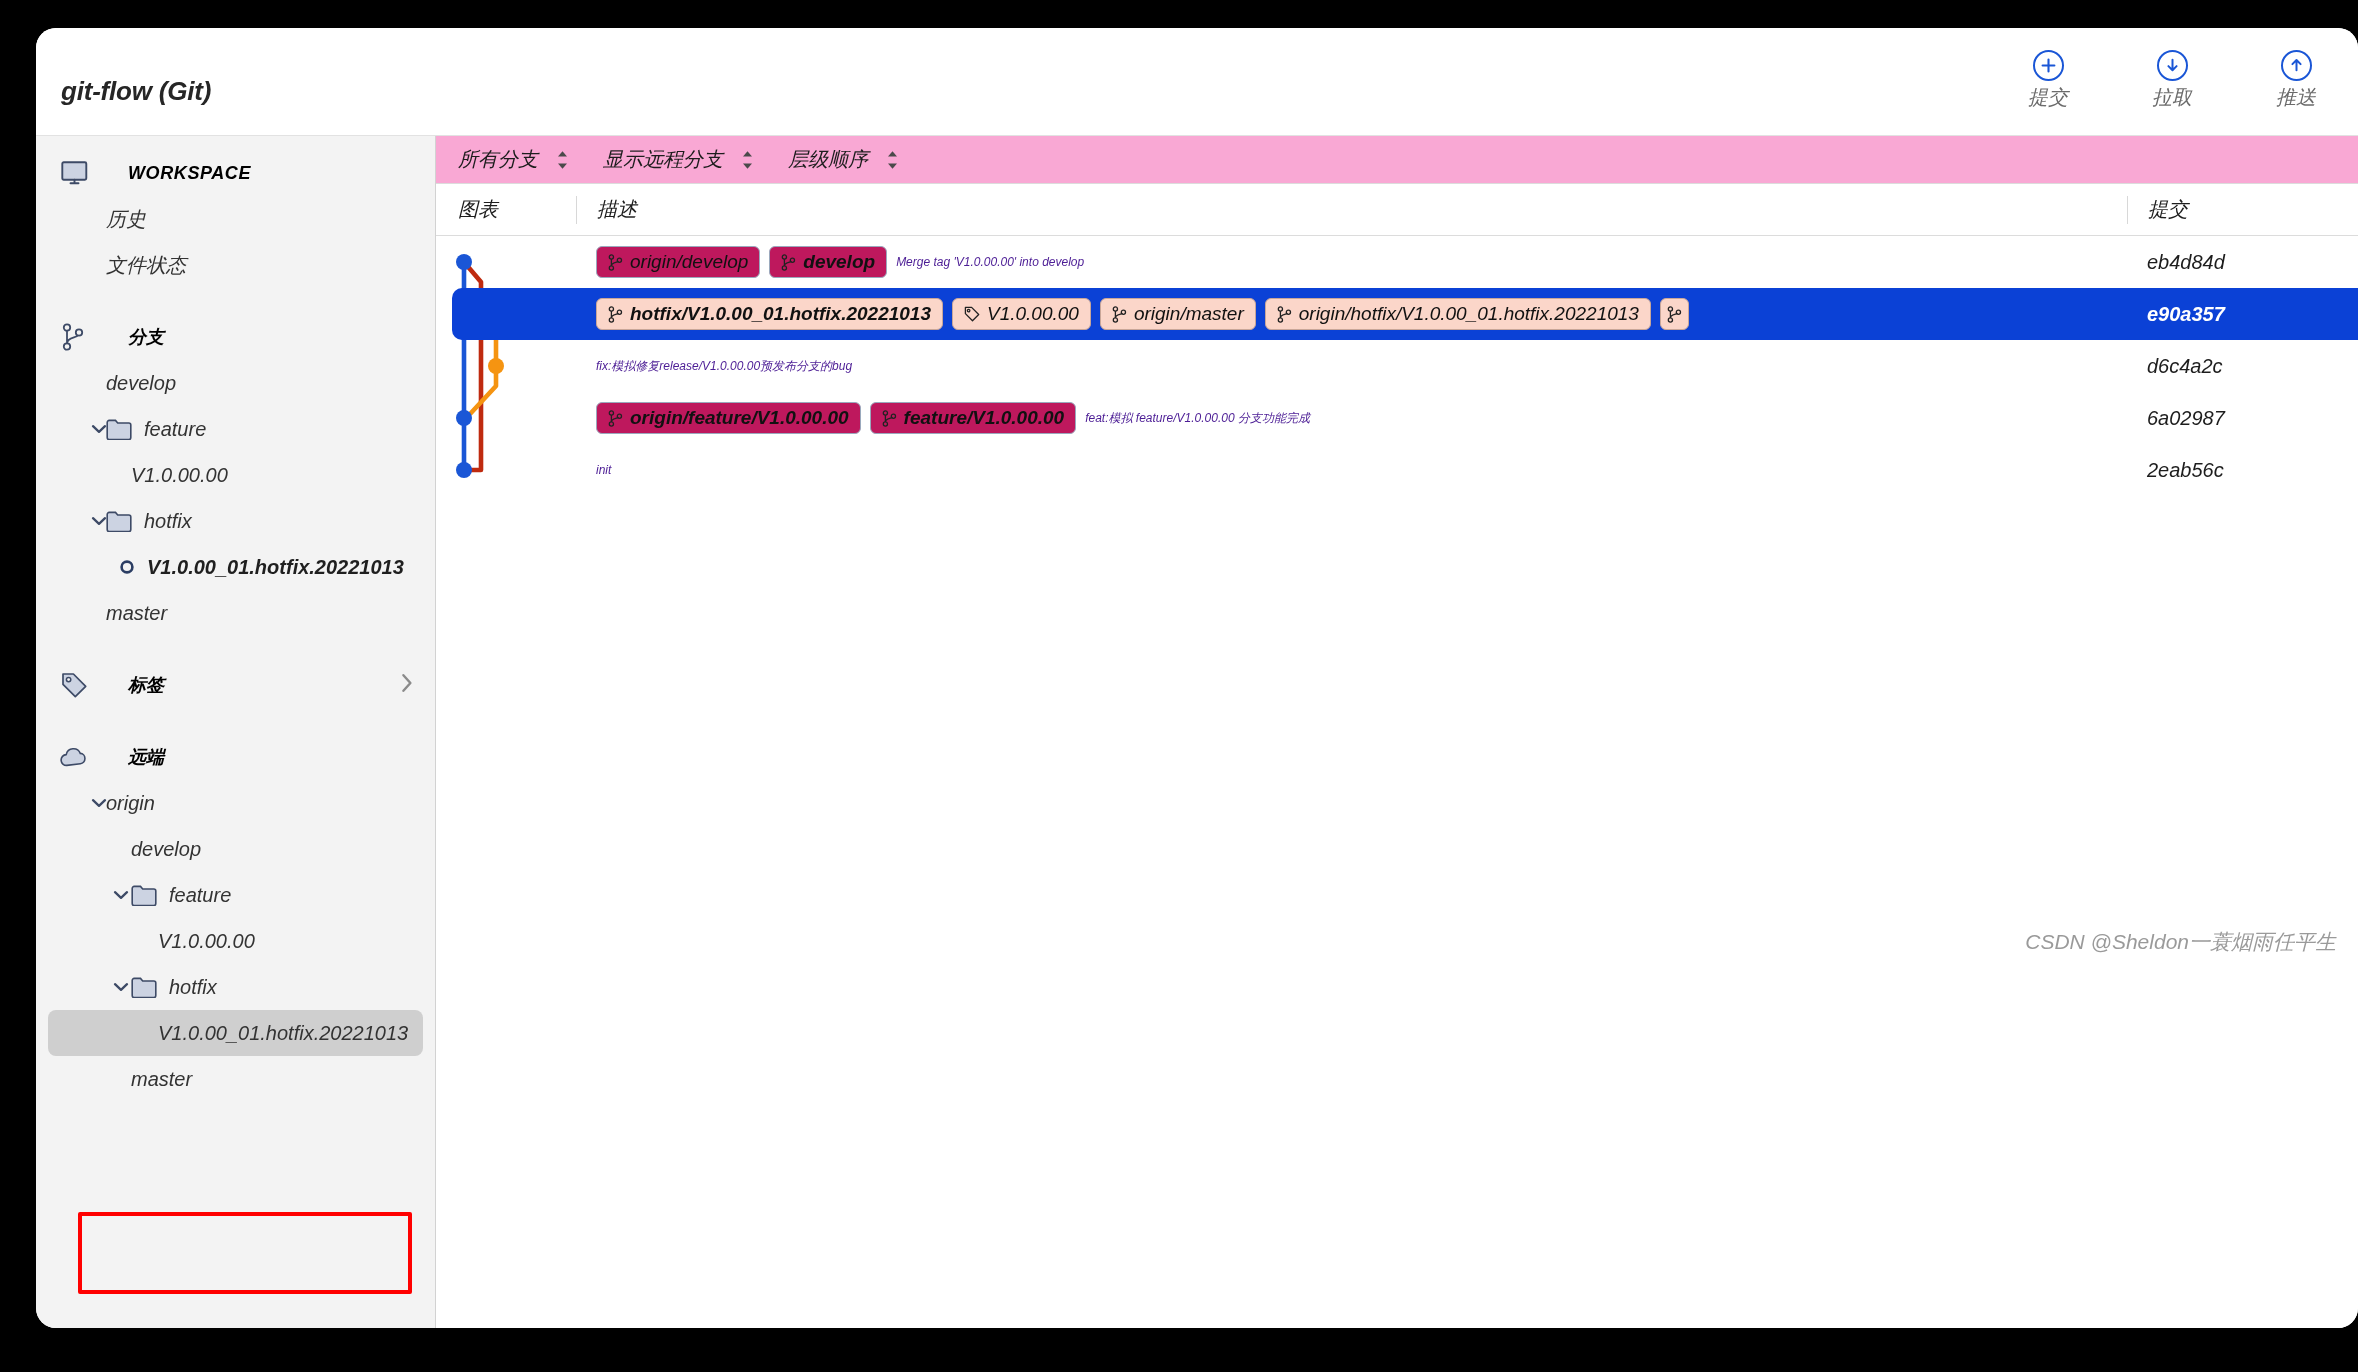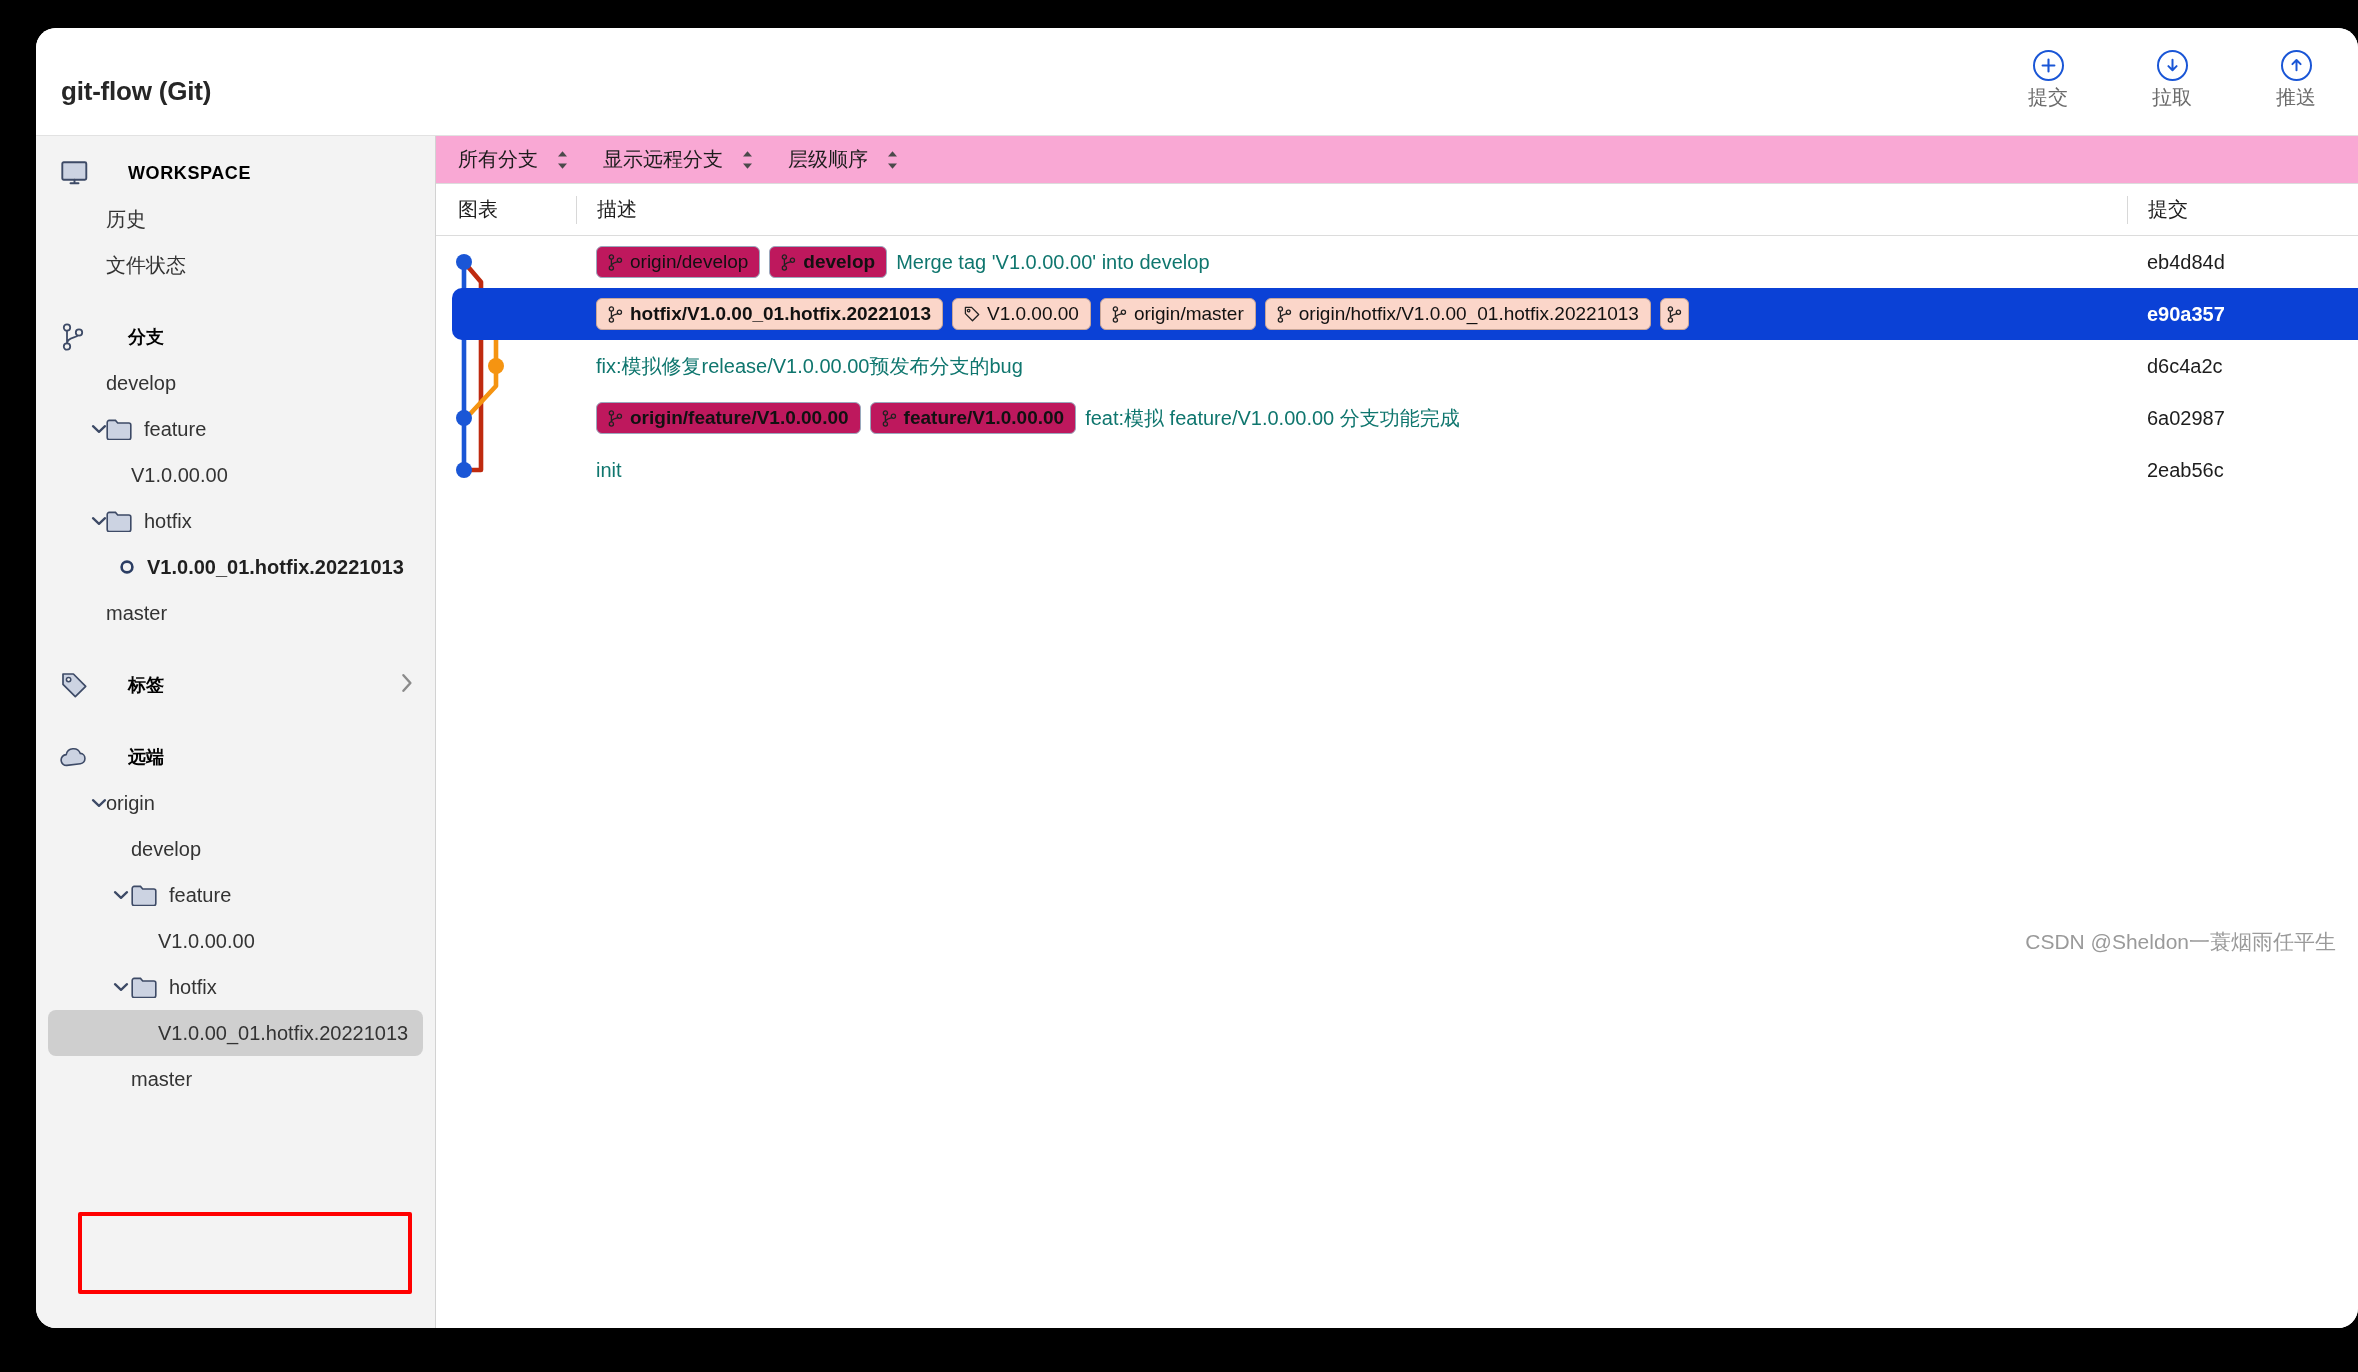--- a/index.html
+++ b/index.html
@@ -3,21 +3,21 @@
 <meta charset="utf-8">
 <title>git-flow (Git)</title>
 <style>
   * { box-sizing: border-box; margin:0; padding:0; }
   html, body {
     width: 2358px; height: 1372px;
     background: #000;
     font-family: "Liberation Sans", "DejaVu Sans", sans-serif;
     overflow: hidden;
   }
-  #root { position: relative; width:2358px; height:968px; background:#000; }
+  #root { position: relative; width:2358px; height:968px; background:#000;font-style:italic; }
 
   
   .window {
     position:absolute; left:36px; top:28px;
     width: 2322px; height: 1300px;
     background:#fff;
     border-radius: 20px 20px 20px 20px;
     overflow:hidden;
     display:flex; flex-direction:column;
   }
@@ -139,21 +139,21 @@
     display:flex; align-items:center; gap:9px; padding-right:4px;
     overflow:hidden; white-space:nowrap;
   }
   .row-commit {
     position:absolute; right:0; width:231px; top:0; height:52px;
     display:flex; align-items:center; padding-left:20px;
     font-size:20px; color:#1d1d1d; white-space:nowrap;
   }
   .row.selected .row-commit { color:#fff; font-weight:700; }
 
-  .msg { font-size:20px; color:#0f766e; white-space:nowrap; }
+  .msg { font-size:12px; color:#4c1d95; white-space:nowrap; }
 
   .badge {
     display:inline-flex; align-items:center; gap:7px;
     height:32px; padding:0 11px;
     border-radius:6px; font-size:19px; white-space:nowrap;
     border:1px solid rgba(0,0,0,0.30);
     flex:0 0 auto;
   }
   .badge.blue { background:#be185d; color:#111; border-color:#9aa9bd; }
   .badge.blue.bold { font-weight:700; }

